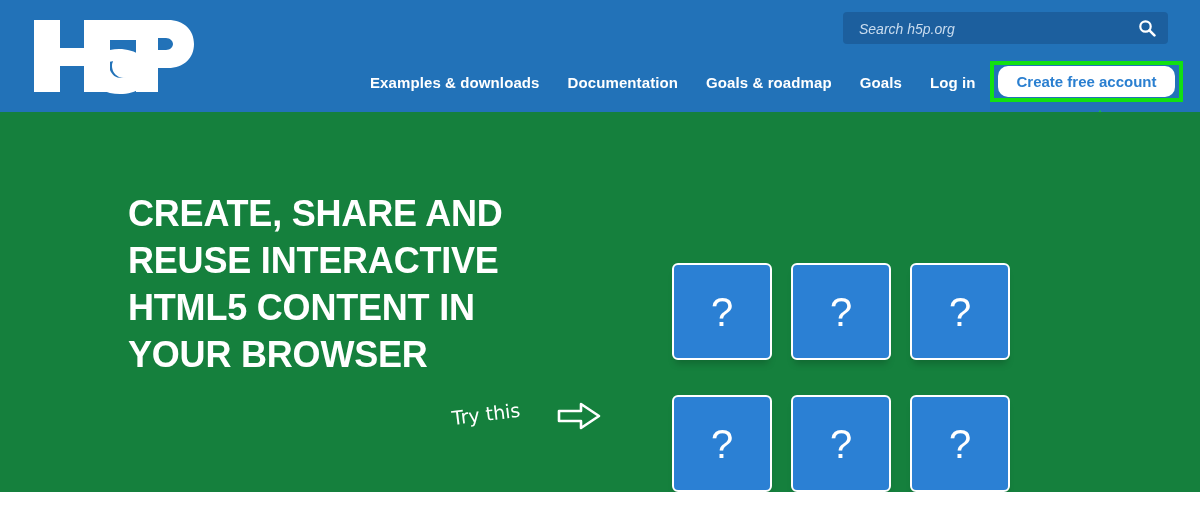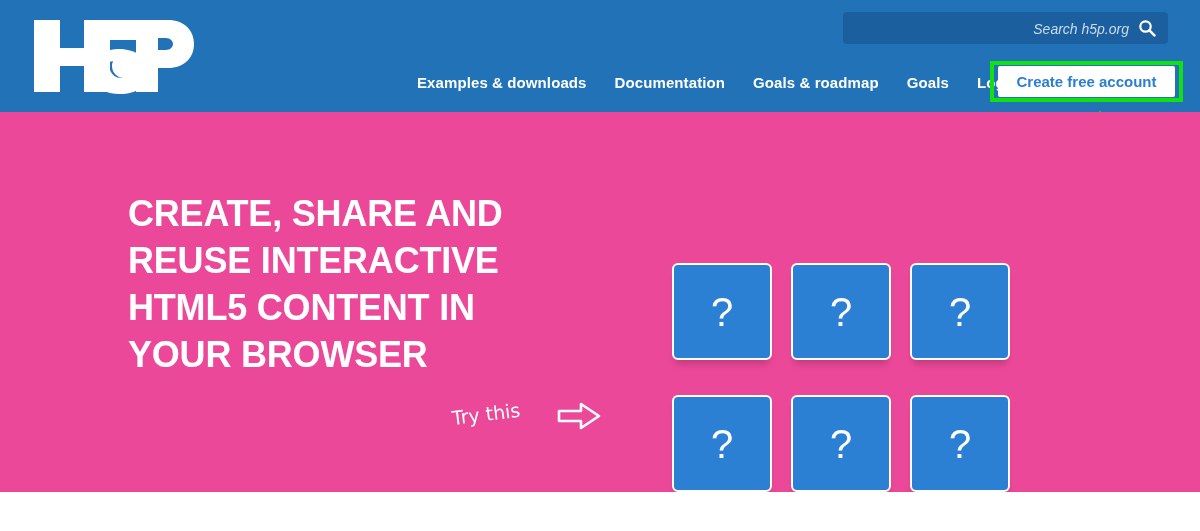--- a/index.html
+++ b/index.html
@@ -32,21 +32,20 @@
     height: 76px;
   }
 
   #main-nav {
     position: absolute;
     left: 370px;
     top: 69px;
     height: 26px;
     display: flex;
     align-items: center;
-    margin-left: 47px;
   }
   .nav-link {
     color: #ffffff;
     font-size: 15px;
     font-weight: bold;
     text-decoration: none;
     white-space: nowrap;
     margin-right: 28px;
     letter-spacing: 0.1px;
     cursor: pointer;
@@ -61,21 +60,21 @@
     border: 4px solid #12e012;
     box-sizing: border-box;
   }
   #create-account-button {
     position: absolute;
     left: 998px;
     top: 66px;
     width: 177px;
     height: 31px;
     background: #ffffff;
-    border-radius: 2px;
+    border-radius: 10px;
     color: #2a7fd0;
     font-size: 15px;
     font-weight: bold;
     display: flex;
     align-items: center;
     justify-content: center;
     cursor: pointer;
     box-sizing: border-box;
   }
 
@@ -94,21 +93,20 @@
     top: 0;
     width: 270px;
     height: 32px;
     background: transparent;
     border: none;
     outline: none;
     color: #ffffff;
     font-family: "Liberation Sans", sans-serif;
     font-size: 14px;
     font-style: italic;
-    text-align: right;
   }
   #search-input::placeholder {
     color: #c9dcef;
     font-style: italic;
     opacity: 1;
   }
   #search-button {
     position: absolute;
     right: 8px;
     top: 4px;
@@ -132,21 +130,21 @@
     height: 110px;
     pointer-events: none;
   }
 
   
   #hero {
     position: absolute;
     left: 0; top: 112px;
     width: 1200px;
     height: 380px;
-    background: #ec4899;
+    background: #15803d;
   }
 
   #hero-heading {
     position: absolute;
     left: 128px;
     top: 78px;
     width: 430px;
     color: #ffffff;
     font-size: 36px;
     font-weight: bold;

